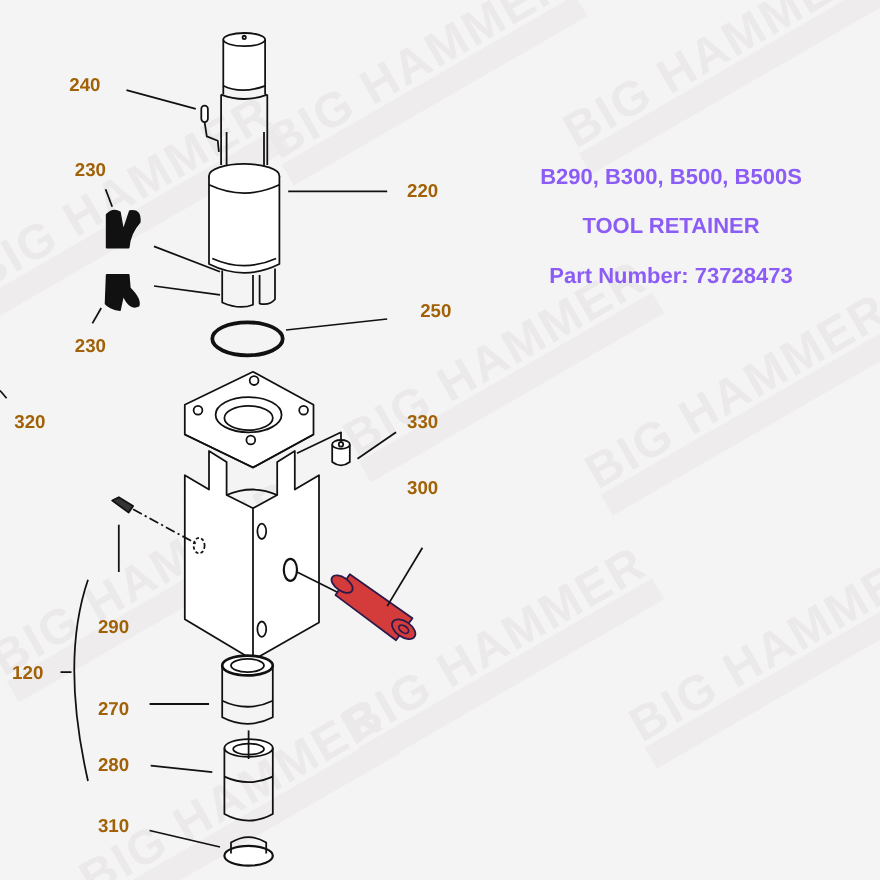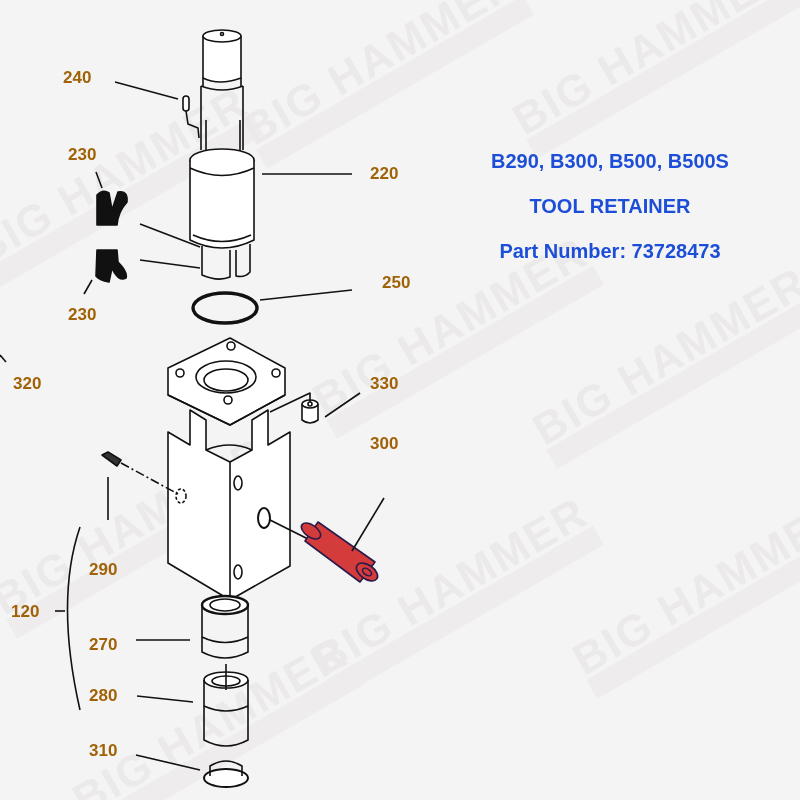--- a/index.html
+++ b/index.html
@@ -3,21 +3,21 @@
 <meta charset="utf-8">
 <style>
   html, body { margin:0; padding:0; }
   body { width:800px; height:800px; background:#f5f4f4; position:relative; overflow:hidden;
          font-family:"Liberation Sans", sans-serif; }
   .wm-layer { position:absolute; inset:0; pointer-events:none; }
   .wm { position:absolute; transform:rotate(-30deg); color:#ebe9e9; font-weight:bold;
         font-size:44px; letter-spacing:2px; white-space:nowrap; }
   .wm .bar { display:block; height:22px; background:#eeecec; margin-top:-6px; }
   .title { position:absolute; left:440px; width:340px; text-align:center; font-weight:bold;
-           color:#1d4ed8; font-size:20px; }
+           color:#8b5cf6; font-size:20px; }
   .callout { position:absolute; font-weight:bold; font-size:17px; color:#a16207; }
   svg.diagram { position:absolute; left:0; top:0; }
 </style>
 </head>
 <body>
 
 <div class="wm-layer">
   <div class="wm" style="left:-40px;top:150px;"><span>BIG HAMMER</span><span class="bar"></span></div>
   <div class="wm" style="left:230px;top:30px;"><span>BIG HAMMER</span><span class="bar"></span></div>
   <div class="wm" style="left:500px;top:20px;"><span>BIG HAMMER</span><span class="bar"></span></div>

